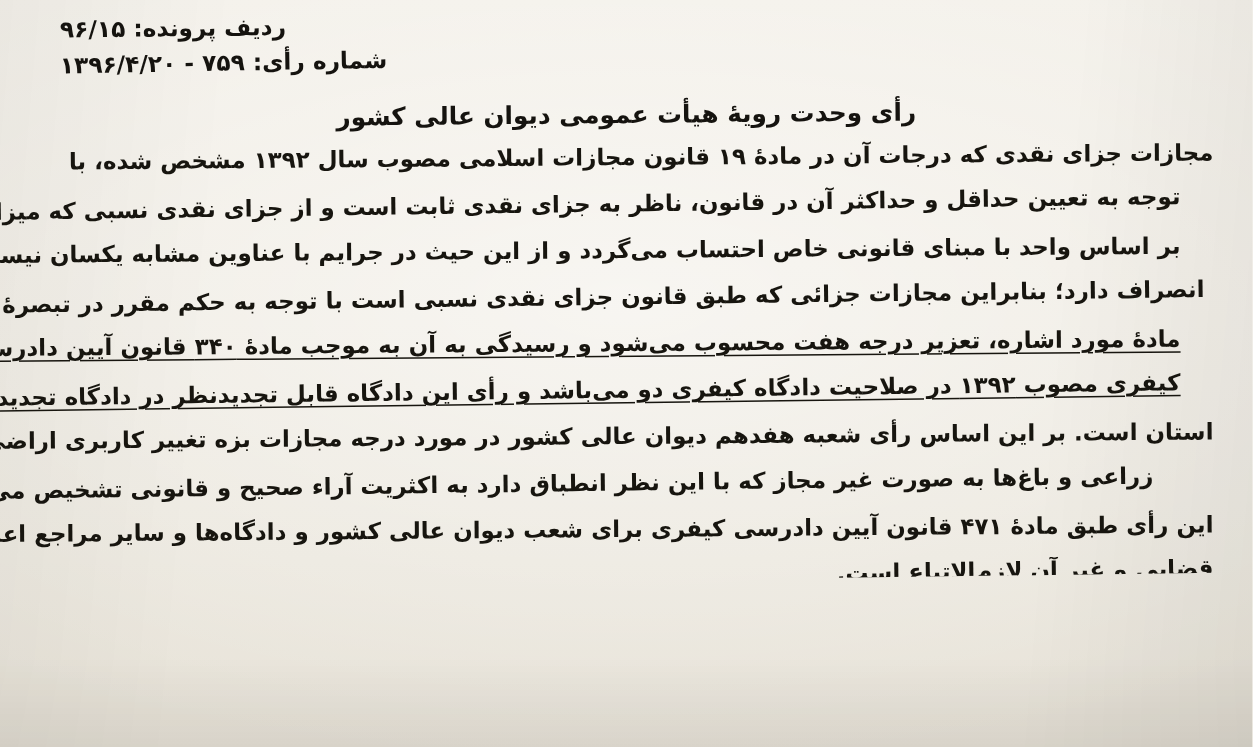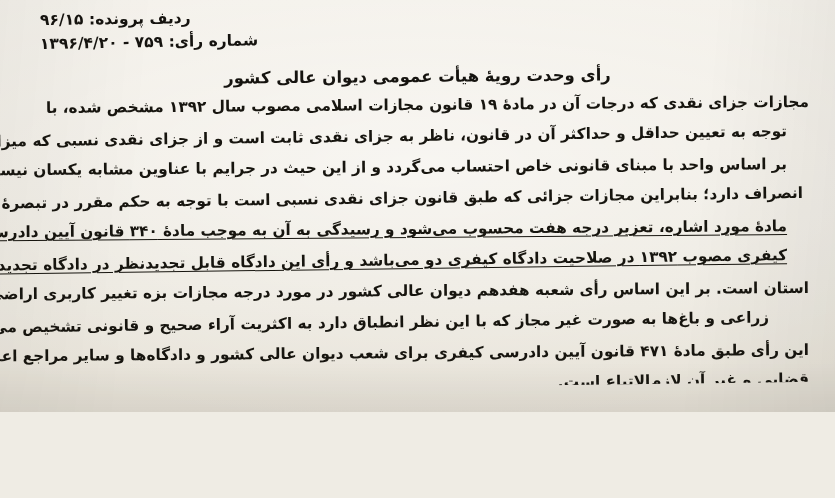--- a/index.html
+++ b/index.html
@@ -10,21 +10,21 @@
     width: 835px;
     height: 498px;
     overflow: hidden;
     background: #efece4;
     font-family: "DejaVu Sans", sans-serif;
   }
 
   #page {
     position: relative;
     width: 835px;
-    height: 412px;
+    height: 498px;
     box-sizing: border-box;
     
     background:
       radial-gradient(ellipse 120% 90% at 50% 40%, rgba(255,255,255,0.55) 0%, rgba(255,255,255,0.0) 70%),
       linear-gradient(180deg, #f3f0e9 0%, #efebe2 35%, #eae6dc 75%, #e6e1d6 100%);
     direction: rtl;
     color: #1c1b19;
     padding: 8px 26px 0 26px;
   }
 

